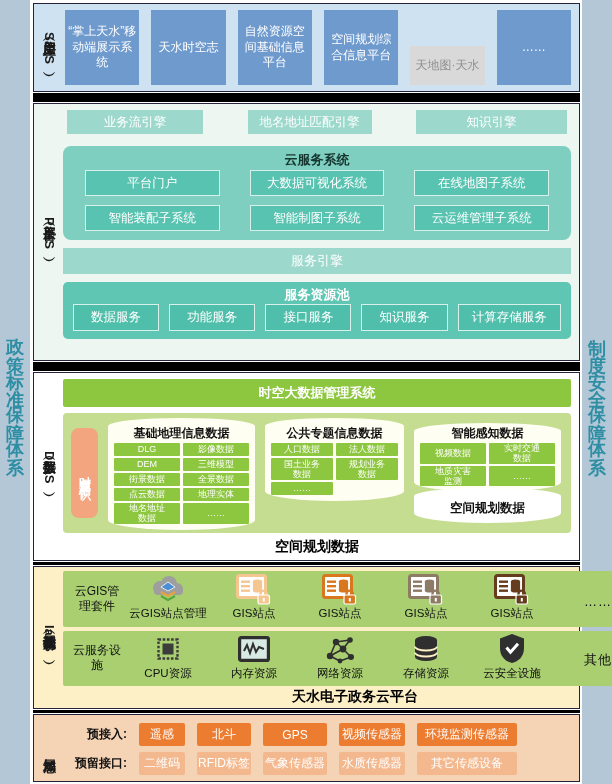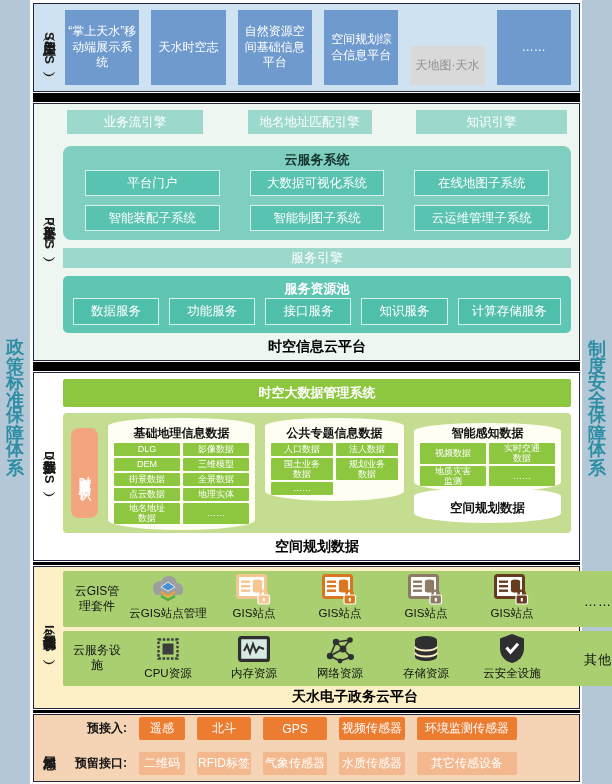--- a/index.html
+++ b/index.html
@@ -71,21 +71,21 @@
   .iaas-band + .iaas-band{margin-top:4px;}
   .band-label{flex:0 0 56px;text-align:center;font-size:12px;color:#111;line-height:1.25;}
   .icon-row{flex:1;display:flex;justify-content:space-around;align-items:flex-end;padding-bottom:3px;}
   .icon-item{display:flex;flex-direction:column;align-items:center;gap:1px;width:86px;}
   .icon-slot{height:32px;display:flex;align-items:center;justify-content:center;}
   .icon-caption{font-size:11.5px;color:#111;white-space:nowrap;}
   .icon-item.dots .icon-caption{font-size:13px;letter-spacing:1px;margin-bottom:12px;}
   .iaas-caption{margin-top:2px;text-align:center;font-weight:bold;font-size:14px;color:#000;}
 
   
-  .layer.sense{height:68px;background:var(--senseBg,#f5d3b5);padding:2px 8px 6px 2px;}
+  .layer.sense{height:68px;background:var(--senseBg,#f5d3b5);padding:8px 8px 6px 2px;}
   .sense-body{flex:1;display:flex;flex-direction:column;justify-content:space-between;}
   .sense-row{display:flex;align-items:center;gap:12px;}
   .sense-prefix{flex:0 0 64px;text-align:right;font-weight:bold;font-size:12px;color:#111;}
   .sense-box{height:23px;color:#fff;font-size:12px;display:flex;align-items:center;justify-content:center;border-radius:2px;}
   .sense-box.dark{background:var(--senseDark,#ec7c30);}
   .sense-box.light{background:var(--senseLight,#f3b88e);}
   .sw1{width:46px;}.sw2{width:54px;}.sw3{width:64px;}.sw4{width:66px;}.sw5{width:100px;}
 </style>
 </head>
 <body>
@@ -138,21 +138,20 @@
         <div class="pool">
           <div class="pool-title">服务资源池</div>
           <div class="pool-grid">
             <div class="pool-item">数据服务</div>
             <div class="pool-item">功能服务</div>
             <div class="pool-item">接口服务</div>
             <div class="pool-item">知识服务</div>
             <div class="pool-item">计算存储服务</div>
           </div>
         </div>
-        <div class="layer-caption">时空信息云平台</div>
       </div>
     </section>
 
     <div class="sep thick"></div>
 
     <section class="layer daas">
       <div class="vlabel">数据层（DaaS）</div>
       <div class="daas-body">
         <div class="daas-header">时空大数据管理系统</div>
         <div class="dc">

